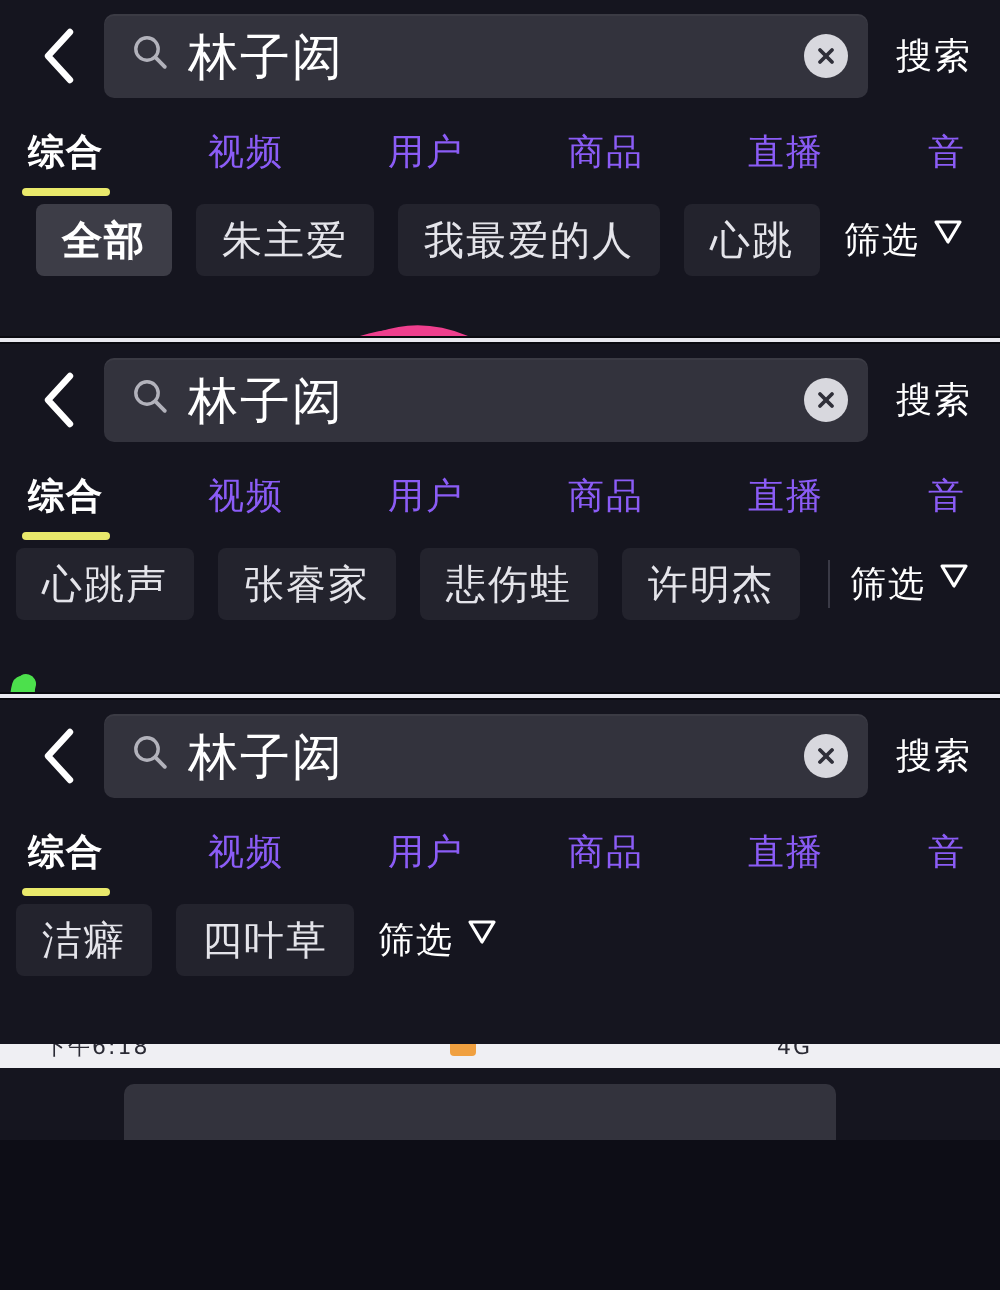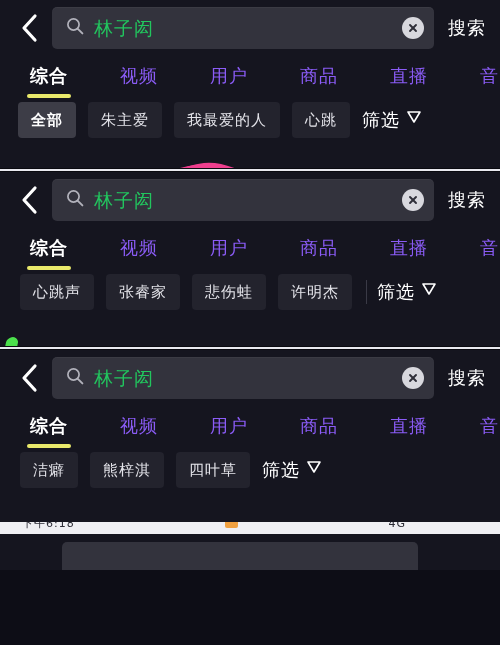--- a/index.html
+++ b/index.html
@@ -64,22 +64,22 @@
     display: flex;
     align-items: center;
     padding: 0 10px 0 14px;
     box-sizing: border-box;
     margin-left: 2px;
     box-shadow: inset 0 1px 0 rgba(255,255,255,0.04);
   }
   .mag-icon { flex: 0 0 auto; display:block; margin-right: 10px; opacity:.85;}
   .search-text {
     flex: 1 1 auto;
-    color: #22c55e;
-    font-size: 19px;
+    color: #ffffff;
+    font-size: 25px;
     letter-spacing: 1px;
     line-height: 1;
     white-space: nowrap;
     overflow: hidden;
   }
   .clear-btn {
     flex: 0 0 auto;
     width: 22px;
     height: 22px;
     border-radius: 50%;
@@ -97,21 +97,21 @@
     letter-spacing: 1px;
     padding: 0 8px 0 14px;
     white-space: nowrap;
   }
 
   
   .tabs {
     display: flex;
     align-items: flex-end;
     height: 42px;
-    padding: 0 2px 0 30px;
+    padding: 0 2px 0 14px;
     box-sizing: border-box;
     position: relative;
   }
   .tab {
     position: relative;
     color: #8b5cf6;
     font-size: 18px;
     letter-spacing: 1px;
     padding: 0 0 10px 0;
     margin-right: 52px;
@@ -134,27 +134,27 @@
 
   
   .chips-row {
     display: flex;
     align-items: center;
     height: 44px;
     padding: 0 0 0 18px;
     box-sizing: border-box;
     position: relative;
   }
-  .chips-row.flush { padding-left: 20px; }
+  .chips-row.flush { padding-left: 8px; }
   .chip {
     height: 36px;
     background: #23232d;
     border-radius: 4px;
     color: #e4e4ea;
-    font-size: 15px;
+    font-size: 20px;
     letter-spacing: 1px;
     display: flex;
     align-items: center;
     justify-content: center;
     padding: 0 13px;
     margin-right: 12px;
     white-space: nowrap;
     flex: 0 0 auto;
     box-sizing: border-box;
   }
@@ -471,23 +471,20 @@
       <div class="tab clipped">
         <span>音</span>
       </div>
     </div>
 
     <div class="chips-row flush">
       <div class="chip">
         <span>洁癖</span>
       </div>
       <div class="chip">
-        <span>熊梓淇</span>
-      </div>
-      <div class="chip">
         <span>四叶草</span>
       </div>
       <div class="filter-btn">
         <span>筛选</span>
         <span class="funnel">
           <svg width="16" height="16" viewBox="0 0 16 16">
             <polygon points="2,3 14,3 8,13" fill="none" stroke="#ffffff" stroke-width="1.6" stroke-linejoin="round"></polygon>
           </svg>
         </span>
       </div>

